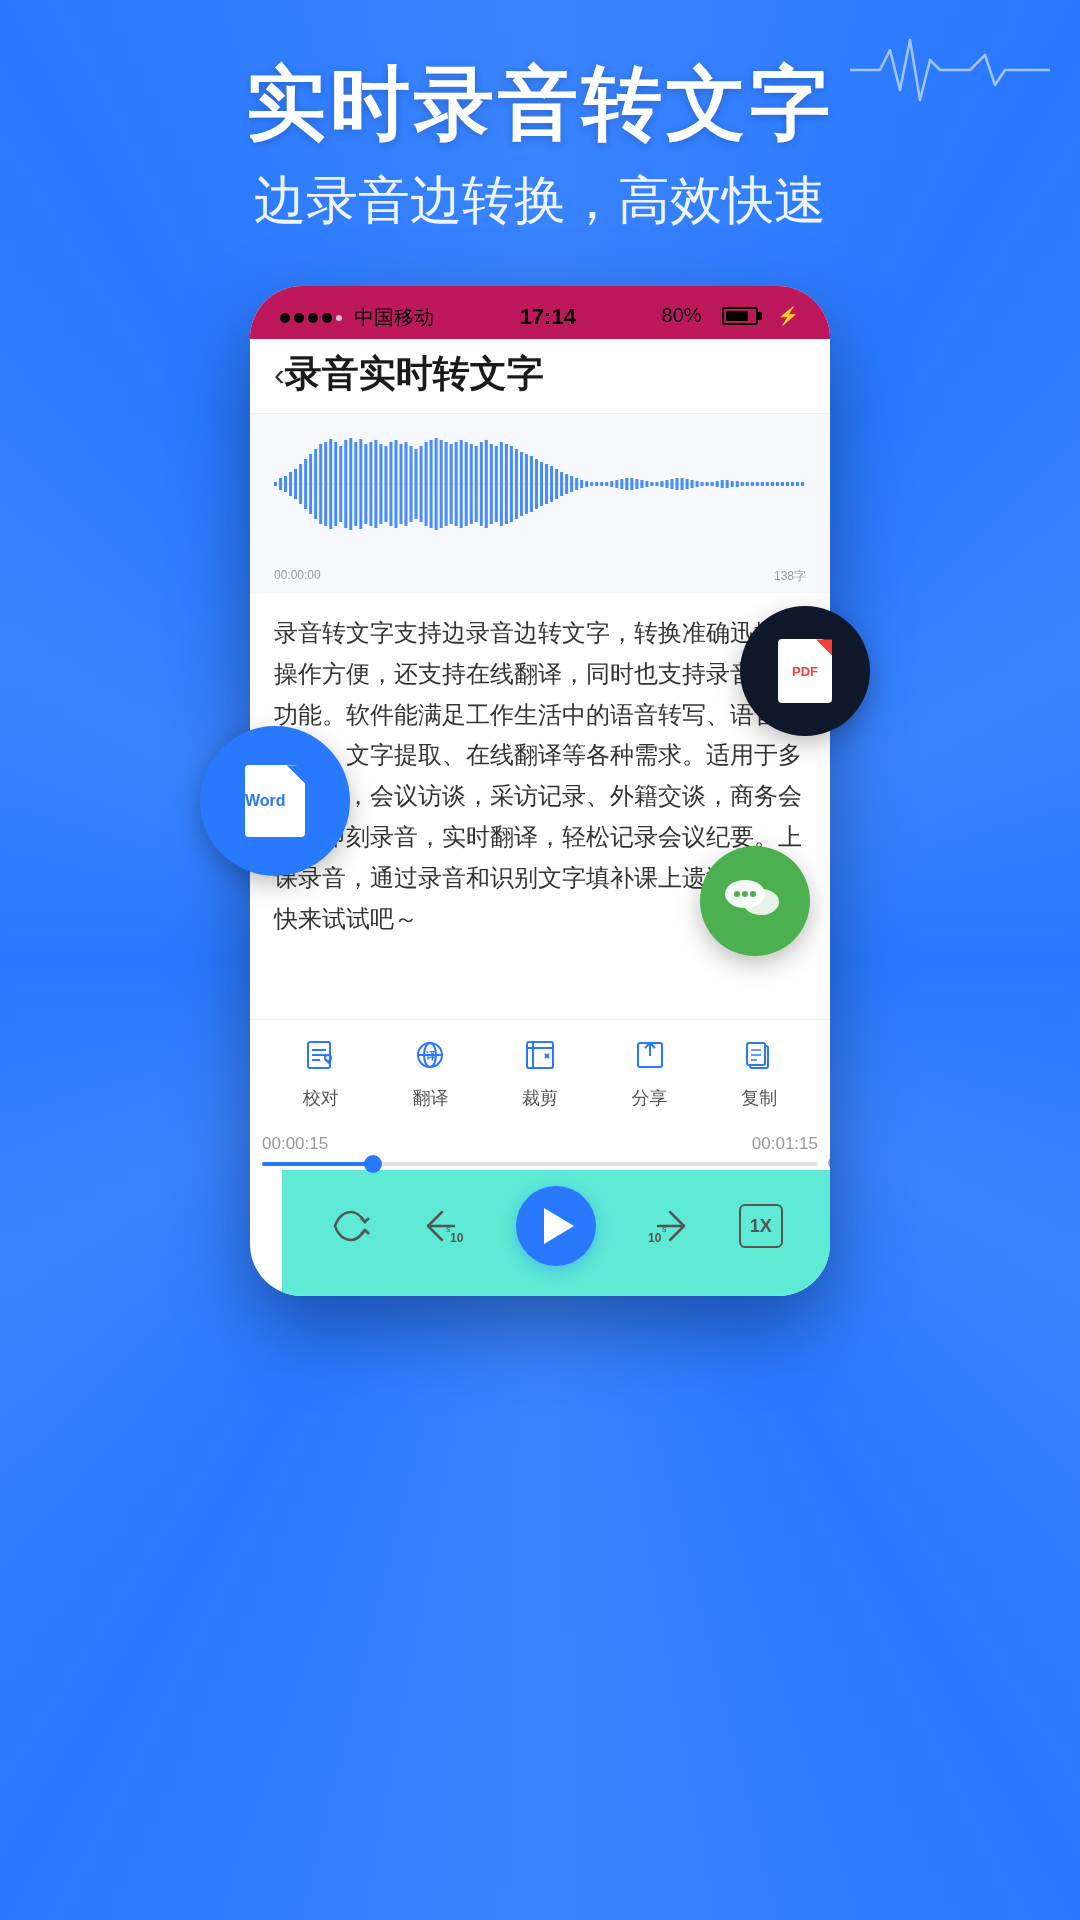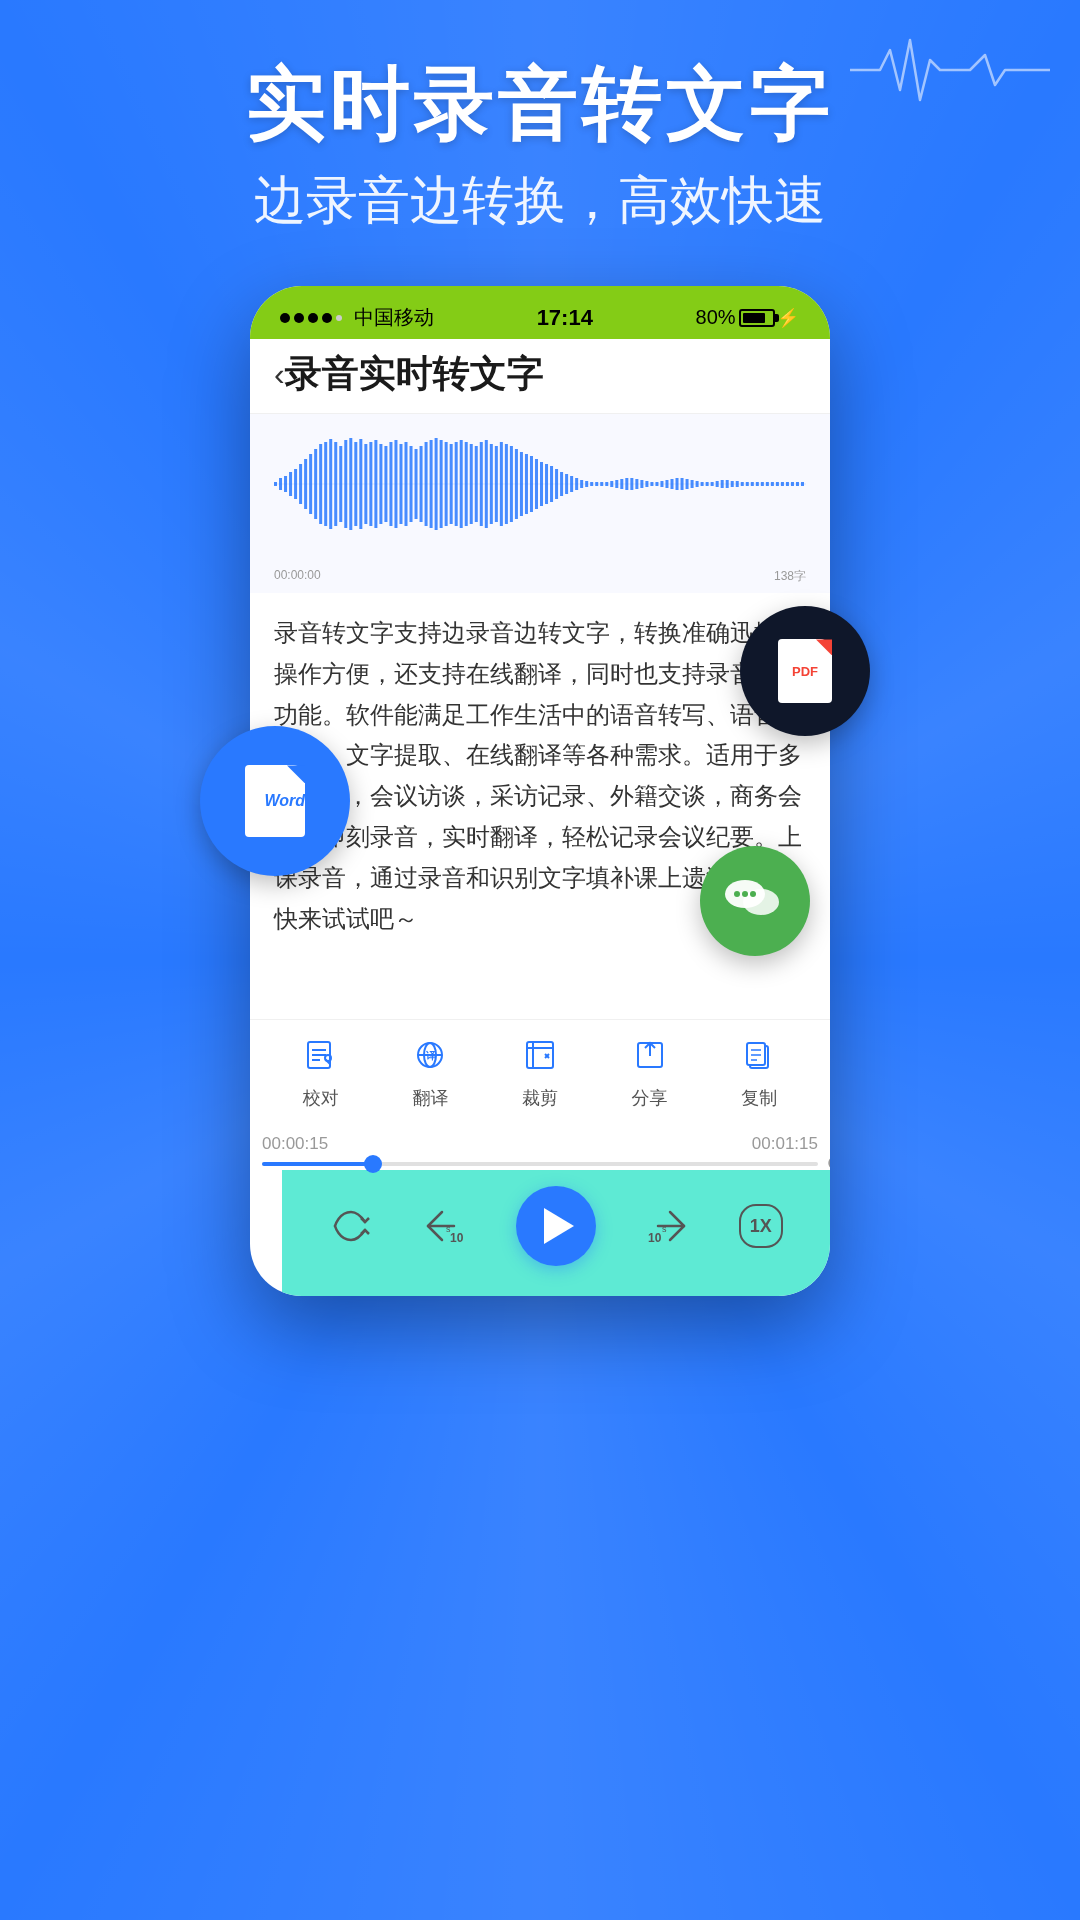--- a/index.html
+++ b/index.html
@@ -79,41 +79,41 @@
       width: 580px;
       background: #fff;
       border-radius: 52px;
       box-shadow: 0 30px 80px rgba(0,0,0,0.35);
       overflow: hidden;
       position: relative;
     }
 
     
     .status-bar {
-      background: #84cc16;
+      background: #be185d;
       padding: 18px 30px 8px;
       display: flex;
       justify-content: space-between;
-      align-items: center;
+      align-items: flex-start;
       font-size: 22px;
       font-weight: 500;
     }
     .status-left {
       display: flex;
       align-items: center;
       gap: 4px;
     }
     .status-dot {
       width: 10px; height: 10px;
       background: #000;
       border-radius: 50%;
     }
     .status-dot.smaller { width: 6px; height: 6px; }
     .status-carrier { margin-left: 8px; font-size: 20px; }
-    .status-right { display: flex; align-items: center; gap: 3px; font-size: 20px; }
+    .status-right { display: flex; align-items: center; gap: 20px; font-size: 20px; }
     .battery-icon {
       width: 36px; height: 18px;
       border: 2px solid #000;
       border-radius: 3px;
       position: relative;
       display: flex;
       align-items: center;
       padding: 2px;
     }
     .battery-icon::after {
@@ -301,22 +301,21 @@
       box-shadow: 0 8px 24px rgba(0,0,0,0.25);
       z-index: 10;
     }
     .word-doc-icon {
       width: 60px; height: 72px;
       background: #fff;
       border-radius: 4px 12px 4px 4px;
       position: relative;
       display: flex;
       align-items: center;
-      justify-content: flex-end;
-      font-style: italic;
+      justify-content: flex-start;
     }
     .word-doc-icon::before {
       content: '';
       position: absolute;
       top: 0; right: 0;
       width: 18px; height: 18px;
       background: #2979ff;
       clip-path: polygon(100% 0, 0 0, 100% 100%);
     }
 
@@ -672,18 +671,18 @@
         </div>
         <div class="ctrl-btn">
           <svg width="50" height="44" viewBox="0 0 50 44" fill="none">
             <polyline points="28,8 42,22 28,36" stroke="#555" stroke-width="2.5" fill="none" stroke-linecap="round" stroke-linejoin="round"></polyline>
             <line x1="42" y1="22" x2="16" y2="22" stroke="#555" stroke-width="2.5" stroke-linecap="round"></line>
             <text x="6" y="38" font-size="12" fill="#555" font-weight="600">10</text>
             <text x="20" y="28" font-size="9" fill="#555">s</text>
           </svg>
         </div>
         <div class="ctrl-btn">
-          <div style="width:44px;height:44px;border:2px solid #555;border-radius:17px;display:flex;align-items:center;justify-content:center;font-size:18px;font-weight:700;color:#555;">1X</div>
+          <div style="width:44px;height:44px;border:2px solid #555;border-radius:6px;display:flex;align-items:center;justify-content:center;font-size:18px;font-weight:700;color:#555;">1X</div>
         </div>
       </div>
     </div>
   </div>
 </div>
 
 </body></html>

